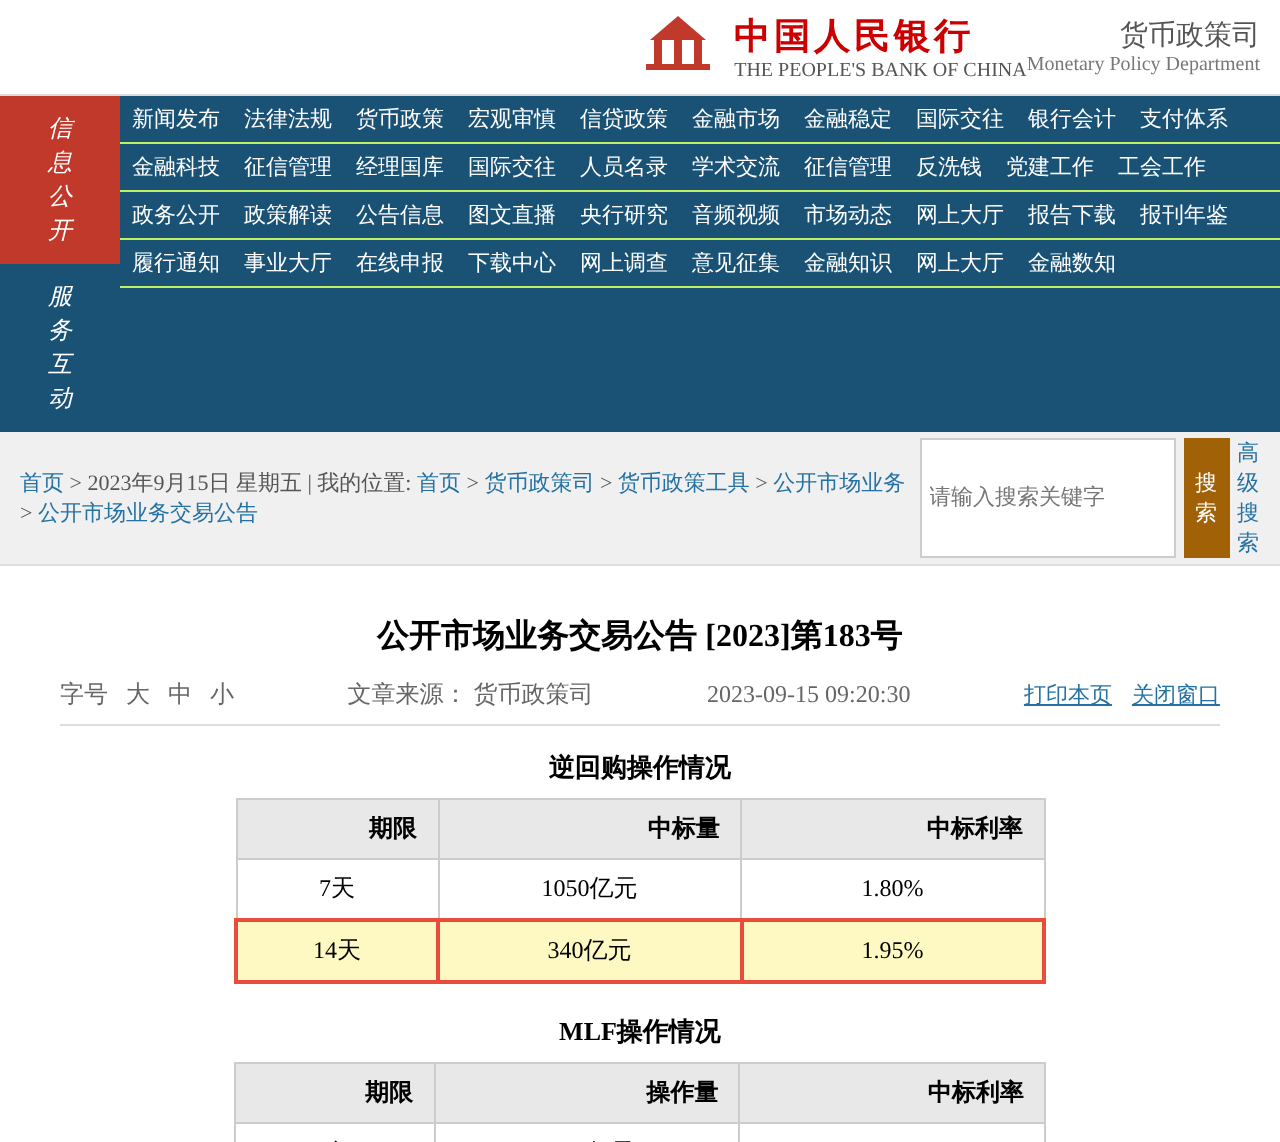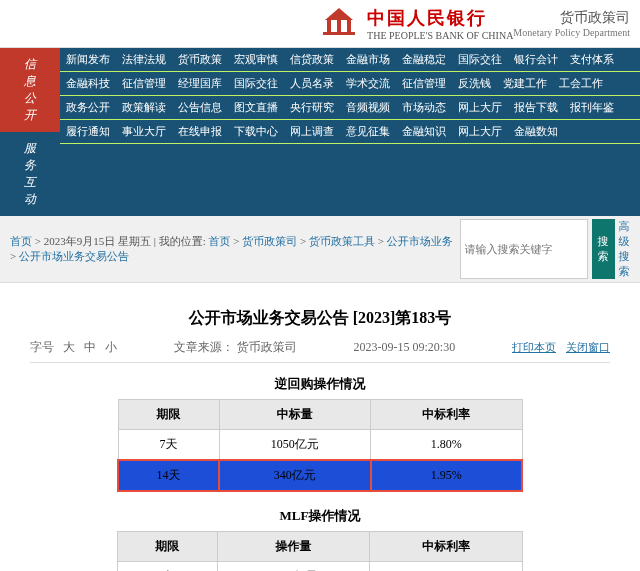--- a/index.html
+++ b/index.html
@@ -21,35 +21,35 @@
     .nav-left-btn.active { background: #c0392b; }
     .nav-right-area { flex: 1; }
     .nav-row { display: flex; border-bottom: 1px solid #bef264; }
     .nav-row a { color: #fff; text-decoration: none; font-size: 11px; padding: 4px 6px; display: block; white-space: nowrap; }
 
     
     .breadcrumb-bar { background: #f0f0f0; border-bottom: 1px solid #ddd; padding: 3px 10px; font-size: 11px; color: #555; display: flex; justify-content: space-between; align-items: center; }
     .breadcrumb-bar a { color: #2471a3; text-decoration: none; }
     .search-area { display: flex; gap: 4px; }
     .search-input { border: 1px solid #ccc; padding: 2px 4px; font-size: 11px; width: 128px; }
-    .search-btn { background: #0f766e; color: #fff; border: none; padding: 2px 6px; font-size: 11px; cursor: pointer; }
+    .search-btn { background: #a16207; color: #fff; border: none; padding: 2px 6px; font-size: 11px; cursor: pointer; }
     .adv-search { color: #2471a3; font-size: 11px; text-decoration: none; }
 
     
     .content { padding: 10px 30px 20px; }
     .article-title { text-align: center; font-size: 16px; font-weight: bold; margin: 15px 0 10px; color: #000; }
     .article-meta { display: flex; justify-content: space-between; align-items: center; border-bottom: 1px solid #ddd; padding-bottom: 6px; margin-bottom: 10px; font-size: 12px; color: #666; }
     .meta-right { display: flex; gap: 10px; }
     .print-btn, .close-btn { color: #2471a3; cursor: pointer; font-size: 11px; text-decoration: underline; }
     .article-body { font-size: 13px; line-height: 1.8; color: #333; margin-bottom: 15px; }
     .section-title { text-align: center; font-size: 13px; font-weight: bold; margin: 12px 0 6px; }
     table { border-collapse: collapse; width: 70%; margin: 0 auto 15px; }
-    table th { background: #e8e8e8; border: 1px solid #ccc; padding: 6px 10px; text-align: center; font-size: 12px; }
+    table th { background: #e8e8e8; border: 1px solid #ccc; padding: 6px 10px; text-align: right; font-size: 12px; }
     table td { border: 1px solid #ccc; padding: 6px 10px; text-align: center; font-size: 12px; }
-    .highlighted-row td { background: #1d4ed8; border: 2px solid #e74c3c; color: #000; }
+    .highlighted-row td { background: #fef9c3; border: 2px solid #e74c3c; color: #000; }
 
     
     .logo-icon { width: 40px; height: 35px; }
   </style>
 </head>
 <body>
 
 <div class="header">
   <div class="logo-area">
     <svg class="logo-icon" viewBox="0 0 40 35">

